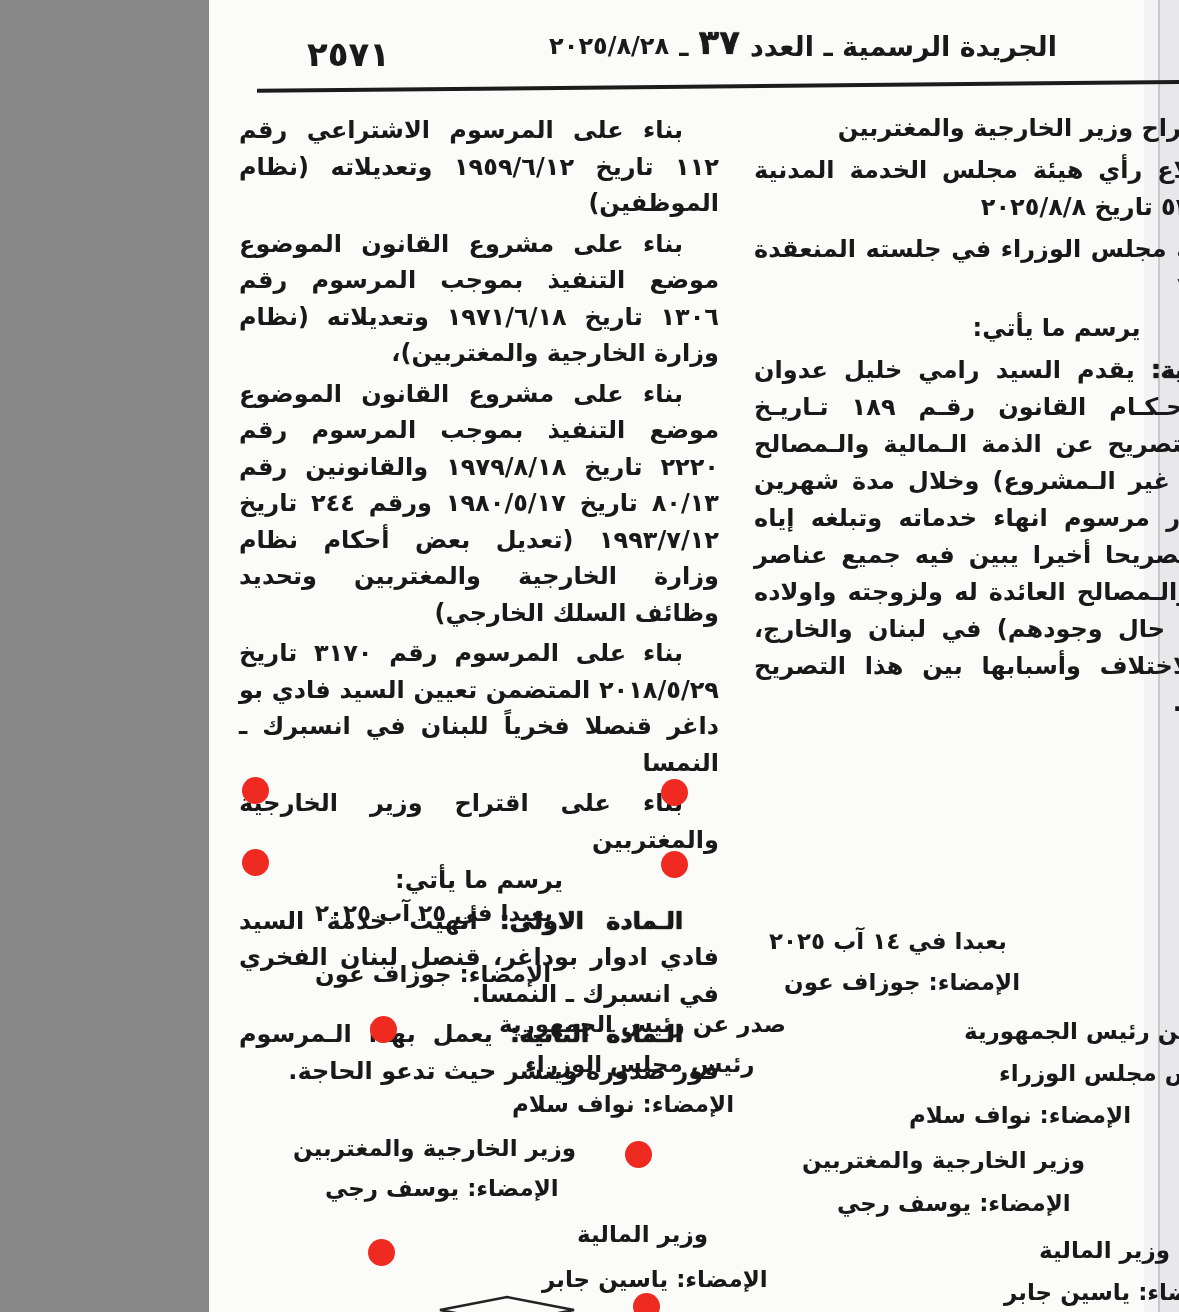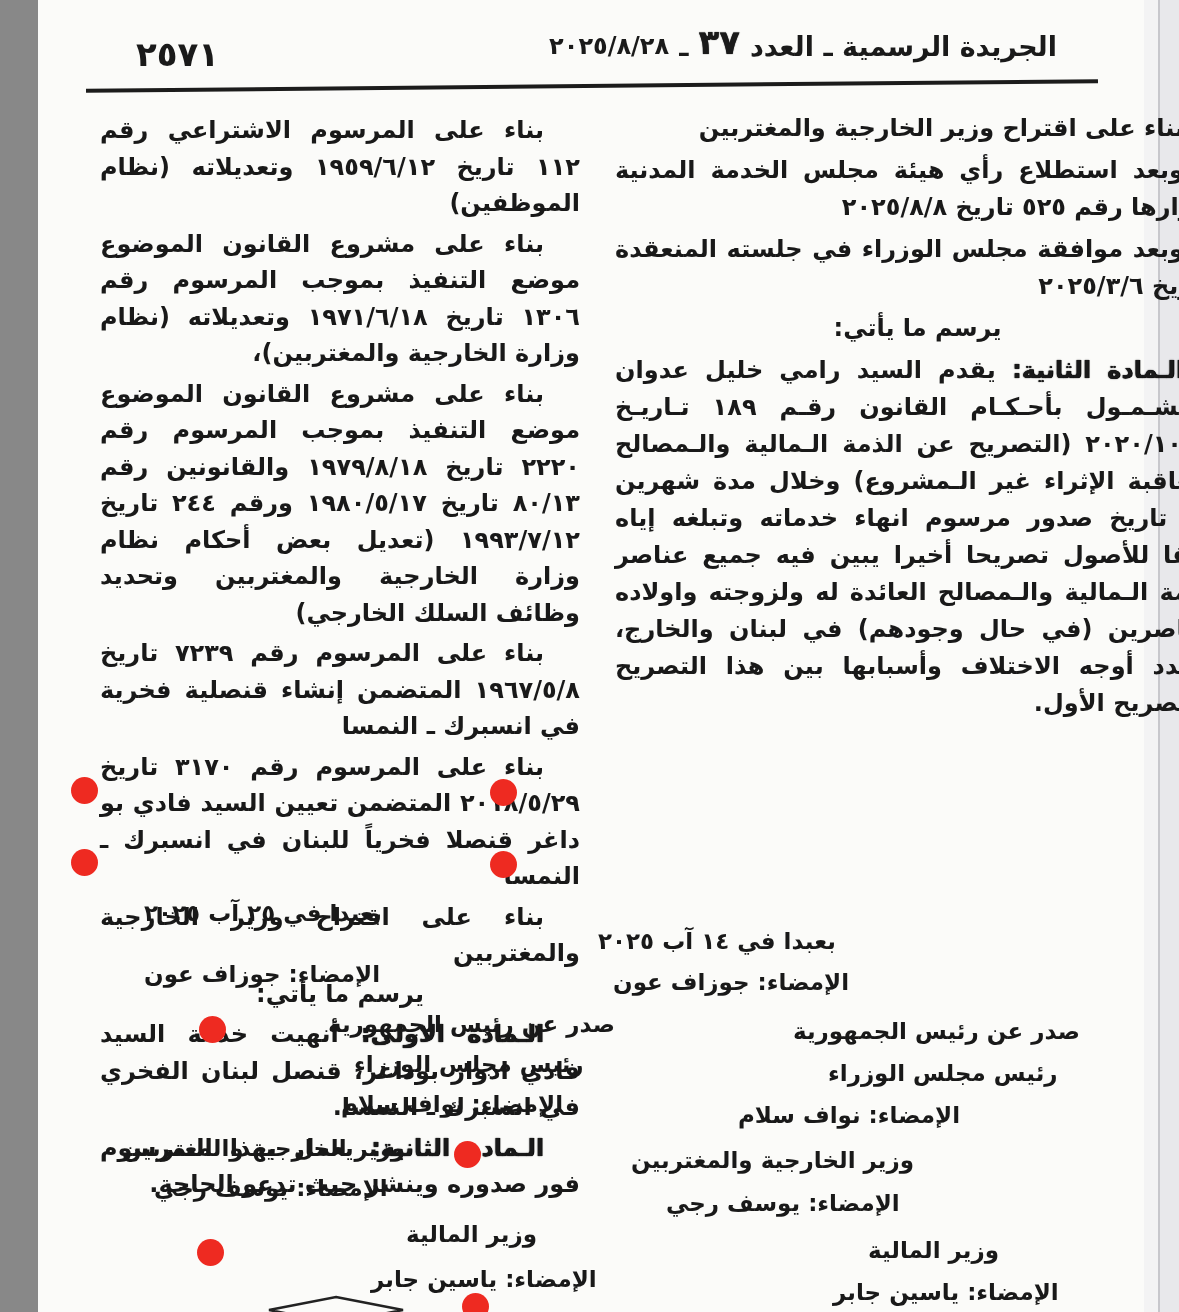--- a/index.html
+++ b/index.html
@@ -1,17 +1,17 @@
 <!DOCTYPE html>
 <html lang="ar" dir="rtl"><head>
 <meta charset="utf-8">
 <style>
   html,body{margin:0;padding:0;background:#888;}
   #page{
-    position:relative; width:1141px; height:1312px; overflow:hidden;
+    position:relative; width:970px; height:1312px; overflow:hidden;
     background:#fbfbf9; color:#1a1a1a;
     font-family:"DejaVu Sans","Liberation Sans",sans-serif;
     direction:rtl;
   }
   
   .edge-band{position:absolute; top:0; right:0; width:19px; height:100%;
     background:#e8e8eb; border-left:2px solid #c7c7cc;}
   .edge-soft{position:absolute; top:0; right:21px; width:14px; height:100%;
     background:#f3f3f4;}
   
@@ -20,21 +20,21 @@
   .header-line{position:absolute; right:122px; top:26px; direction:rtl;
     display:flex; align-items:center; gap:10px; white-space:nowrap;}
   .header-title{font-size:27px; font-weight:bold;}
   .header-issue{font-size:34px; font-weight:bold; line-height:40px; position:relative; top:-4px;
     text-shadow:0 0 1px #111;}
   .header-sep{font-size:27px; font-weight:bold;}
   .header-date{font-size:24px; font-weight:bold;}
   .header-rule{position:absolute; left:48px; top:84px; width:1012px; height:4px;
     background:#1c1c1c; transform:rotate(-0.55deg);}
   
-  .col{position:absolute; direction:rtl;margin-left:32px;}
+  .col{position:absolute; direction:rtl;}
   .rcol{left:545px; top:110px; width:605px;}
   .lcol{left:30px;  top:112px; width:480px;}
   .p{margin:0 0 5px 0; font-size:24px; font-weight:700; color:#191919;
      line-height:37px; text-align:justify; text-indent:36px;}
   .lcol .p{line-height:36.5px; margin-bottom:4px;}
   .p.center{text-align:center; text-indent:0;}
   .lead{text-shadow:0 0 1.3px #000, .5px 0 #000;}
   
   .sig{position:absolute; font-size:23px; font-weight:700; white-space:nowrap;
     direction:rtl; color:#191919;}
@@ -91,21 +91,20 @@
     <p class="p">وبعد استطلاع رأي هيئة مجلس الخدمة المدنية بقرارها رقم ٥٢٥ تاريخ ٢٠٢٥/٨/٨</p>
     <p class="p">وبعد موافقة مجلس الوزراء في جلسته المنعقدة بتاريخ ٢٠٢٥/٣/٦</p>
     <p class="p center">يرسم ما يأتي:</p>
     <p class="p"><span class="lead">الـمادة الثانية:</span><span> يقدم السيد رامي خليل عدوان الـمشـمـول بأحـكـام القانون رقـم ١٨٩ تـاريـخ ٢٠٢٠/١٠/١٦ (التصريح عن الذمة الـمالية والـمصالح ومعاقبة الإثراء غير الـمشروع) وخلال مدة شهرين من تاريخ صدور مرسوم انهاء خدماته وتبلغه إياه وفقا للأصول تصريحا أخيرا يبين فيه جميع عناصر الذمة الـمالية والـمصالح العائدة له ولزوجته واولاده القاصرين (في حال وجودهم) في لبنان والخارج، ويحدد أوجه الاختلاف وأسبابها بين هذا التصريح والتصريح الأول.</span></p>
   </div>
 
   <div class="col lcol">
     <p class="p">بناء على المرسوم الاشتراعي رقم ١١٢ تاريخ ١٩٥٩/٦/١٢ وتعديلاته (نظام الموظفين)</p>
     <p class="p">بناء على مشروع القانون الموضوع موضع التنفيذ بموجب المرسوم رقم ١٣٠٦ تاريخ ١٩٧١/٦/١٨ وتعديلاته (نظام وزارة الخارجية والمغتربين)،</p>
     <p class="p">بناء على مشروع القانون الموضوع موضع التنفيذ بموجب المرسوم رقم ٢٢٢٠ تاريخ ١٩٧٩/٨/١٨ والقانونين رقم ٨٠/١٣ تاريخ ١٩٨٠/٥/١٧ ورقم ٢٤٤ تاريخ ١٩٩٣/٧/١٢ (تعديل بعض أحكام نظام وزارة الخارجية والمغتربين وتحديد وظائف السلك الخارجي)</p>
-    <p class="p">بناء على المرسوم رقم ٧٢٣٩ تاريخ ١٩٦٧/٥/٨ المتضمن إنشاء قنصلية فخرية في انسبرك ـ النمسا</p>
     <p class="p">بناء على المرسوم رقم ٣١٧٠ تاريخ ٢٠١٨/٥/٢٩ المتضمن تعيين السيد فادي بو داغر قنصلا فخرياً للبنان في انسبرك ـ النمسا</p>
     <p class="p">بناء على اقتراح وزير الخارجية والمغتربين</p>
     <p class="p center">يرسم ما يأتي:</p>
     <p class="p"><span class="lead">الـمادة الاولى:</span><span> أنهيت خدمة السيد فادي ادوار بوداغر، قنصل لبنان الفخري في انسبرك ـ النمسا.</span></p>
     <p class="p"><span class="lead">الـمادة الثانية:</span><span> يعمل بهذا الـمرسوم فور صدوره وينشر حيث تدعو الحاجة.</span></p>
   </div>
 
   <div class="sig sig-r-date">بعبدا في ١٤ آب ٢٠٢٥</div>
   <div class="sig sig-r-pres">الإمضاء: جوزاف عون</div>
   <div class="sig sig-r-issued">صدر عن رئيس الجمهورية</div>

